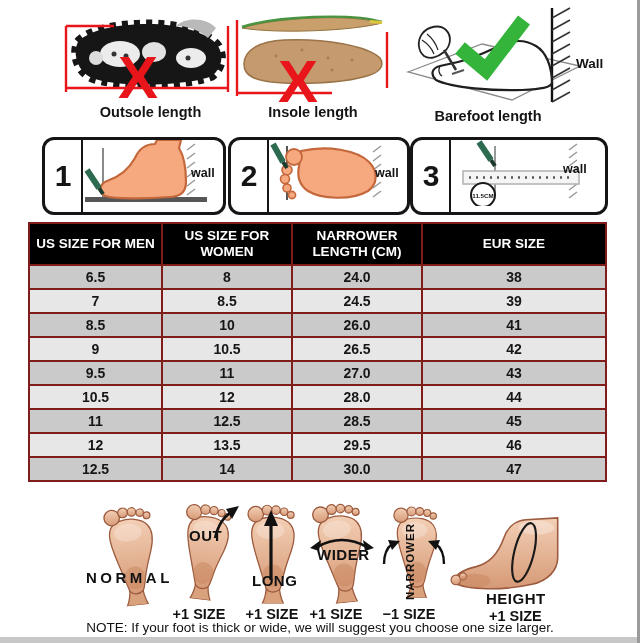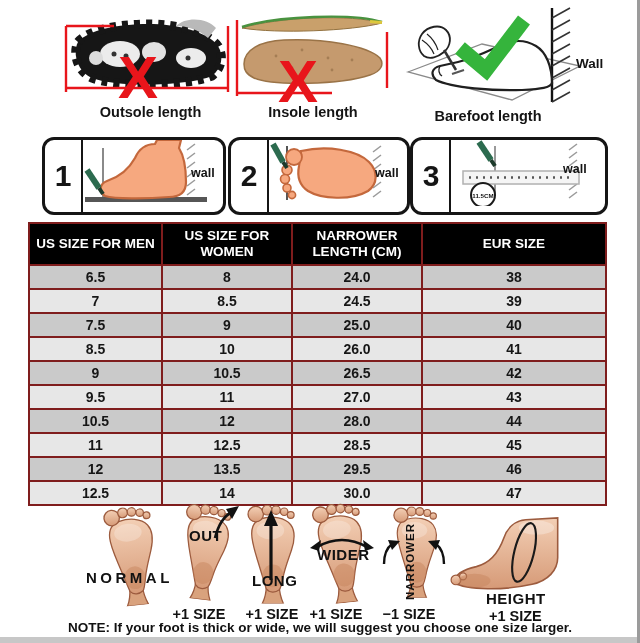--- a/index.html
+++ b/index.html
@@ -12,21 +12,21 @@
   .panel{position:absolute;top:137px;height:72px;border:3px solid #151515;border-radius:12px;background:#fff;}
   .panel .num{position:absolute;left:0;top:0;bottom:0;width:36px;display:flex;align-items:center;justify-content:center;font-size:30px;font-weight:900;color:#151515;}
   .panel .divider{position:absolute;left:36px;top:0;bottom:0;width:2px;background:#151515;}
   table.size{border-collapse:separate;border-spacing:2px;table-layout:fixed;width:579px;background:#7f1d1d;}
   table.size th{background:#000;color:#fff;font-size:13.5px;font-weight:700;line-height:1.15;height:40px;padding:0 2px;text-align:center;vertical-align:middle;}
   table.size td{height:22px;padding:0;text-align:center;font-size:14px;font-weight:700;color:#161616;vertical-align:middle;}
   table.size tbody tr:nth-child(odd) td{background:#cacaca;}
   table.size tbody tr:nth-child(even) td{background:#e7e7e7;}
   .footlbl{font-weight:800;color:#111;font-size:15px;letter-spacing:.5px;}
   .sizelbl{font-weight:800;color:#111;font-size:14.5px;text-align:center;white-space:nowrap;}
-  .note{font-weight:700;font-size:13.5px;color:#111;text-align:center;}
+  .note{font-weight:400;font-size:13.5px;color:#111;text-align:center;}
   .vtext{writing-mode:vertical-rl;transform:rotate(180deg);font-weight:800;font-size:11.5px;letter-spacing:1px;color:#111;}
 </style>
 </head>
 <body>
 
 <div class="page">
 
   <svg width="0" height="0" style="position:absolute" aria-hidden="true">
     <defs>
       <linearGradient id="skinGrad" x1="0" y1="0" x2="0" y2="1">
@@ -222,26 +222,20 @@
             <td>24.0</td>
             <td>38</td>
           </tr>
           <tr>
             <td>7</td>
             <td>8.5</td>
             <td>24.5</td>
             <td>39</td>
           </tr>
           <tr>
-            <td>7.5</td>
-            <td>9</td>
-            <td>25.0</td>
-            <td>40</td>
-          </tr>
-          <tr>
             <td>8.5</td>
             <td>10</td>
             <td>26.0</td>
             <td>41</td>
           </tr>
           <tr>
             <td>9</td>
             <td>10.5</td>
             <td>26.5</td>
             <td>42</td>

